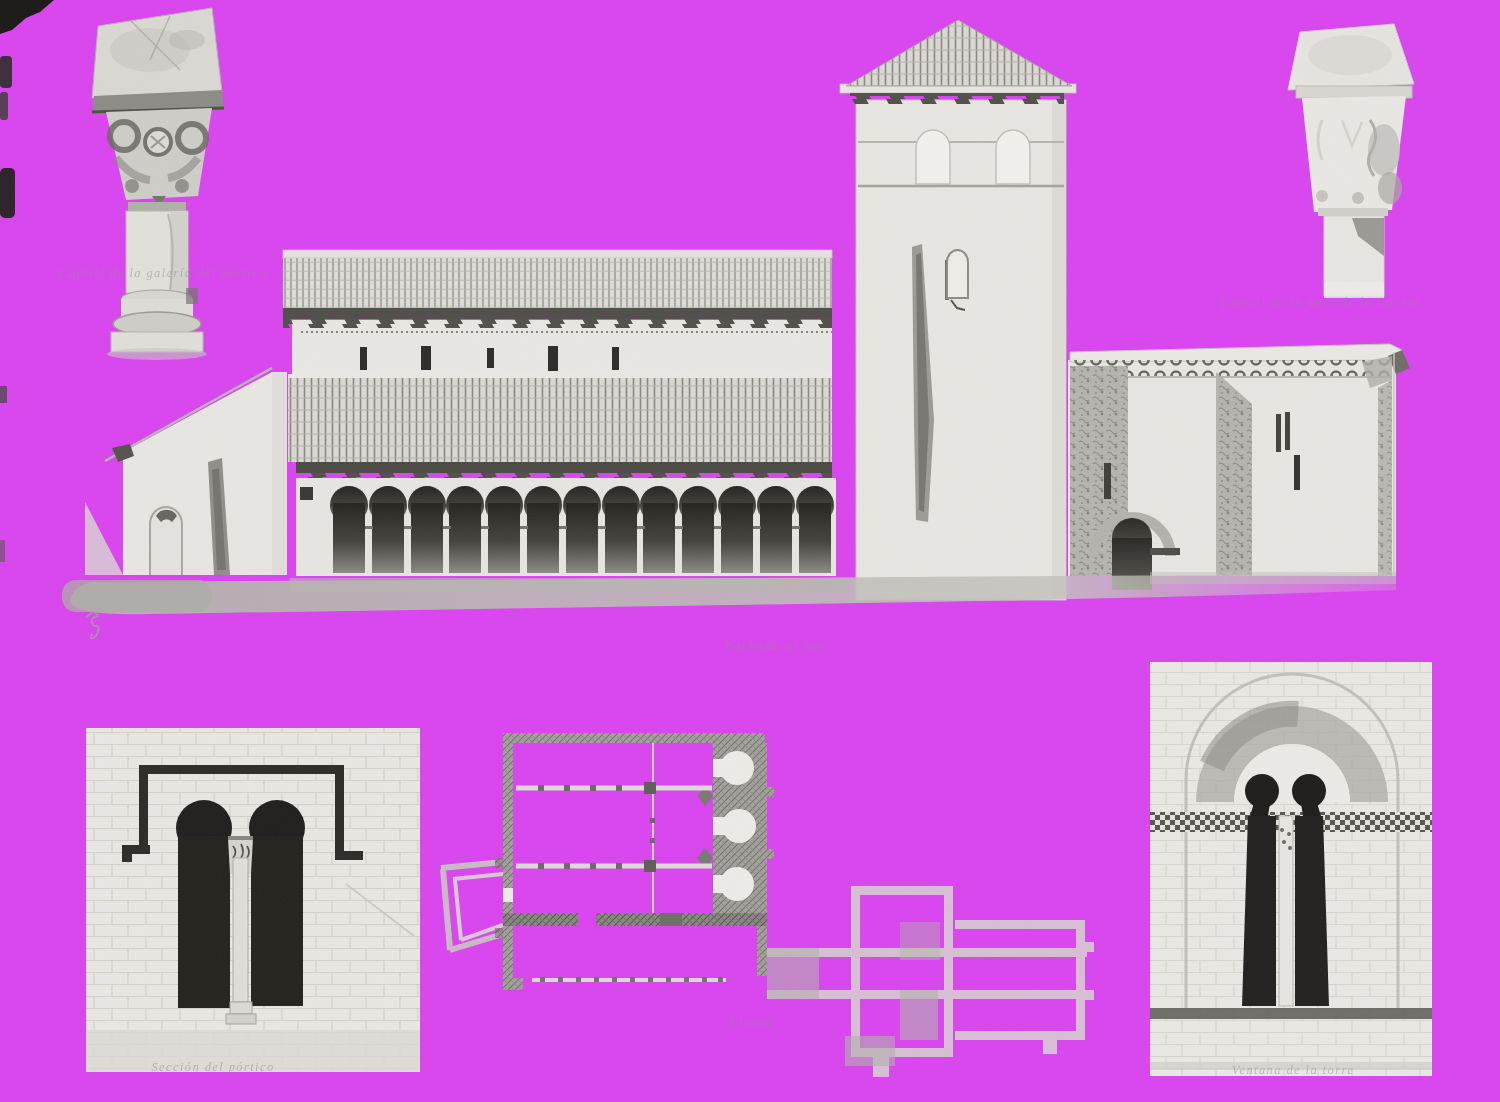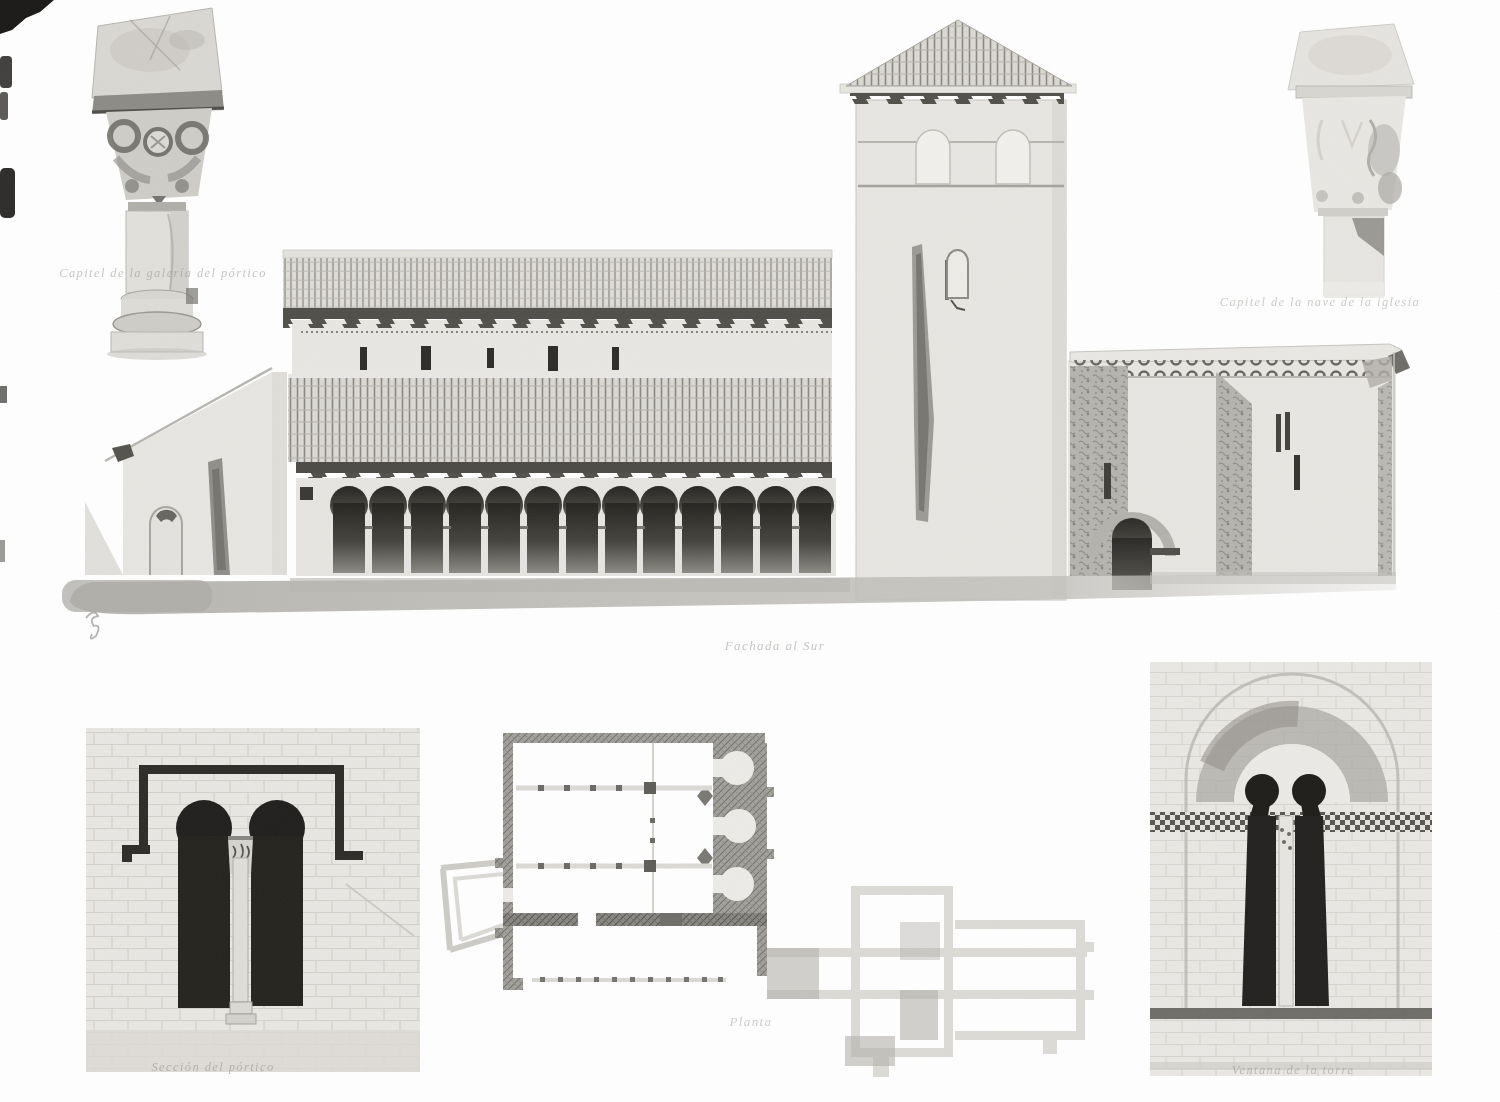--- a/index.html
+++ b/index.html
@@ -1,16 +1,16 @@
 <!DOCTYPE html>
 <html><head>
 <meta charset="utf-8">
 <style>
   html,body{margin:0;padding:0;background:#dcdbd7;}
-  .plate{position:relative;width:1500px;height:1102px;background:#ffffff;overflow:hidden;
+  .plate{position:relative;width:1500px;height:1102px;background:#d946ef;overflow:hidden;
          font-family:"Liberation Serif", serif;}
   .plate svg{position:absolute;left:0;top:0;display:block;}
   text.caption{font-family:"Liberation Serif", serif;font-style:italic;
                fill:#8f8e89;letter-spacing:1.4px;}
 </style>
 </head>
 <body>
 
 <div class="plate">
 <svg width="1500" height="1102" viewBox="0 0 1500 1102">

